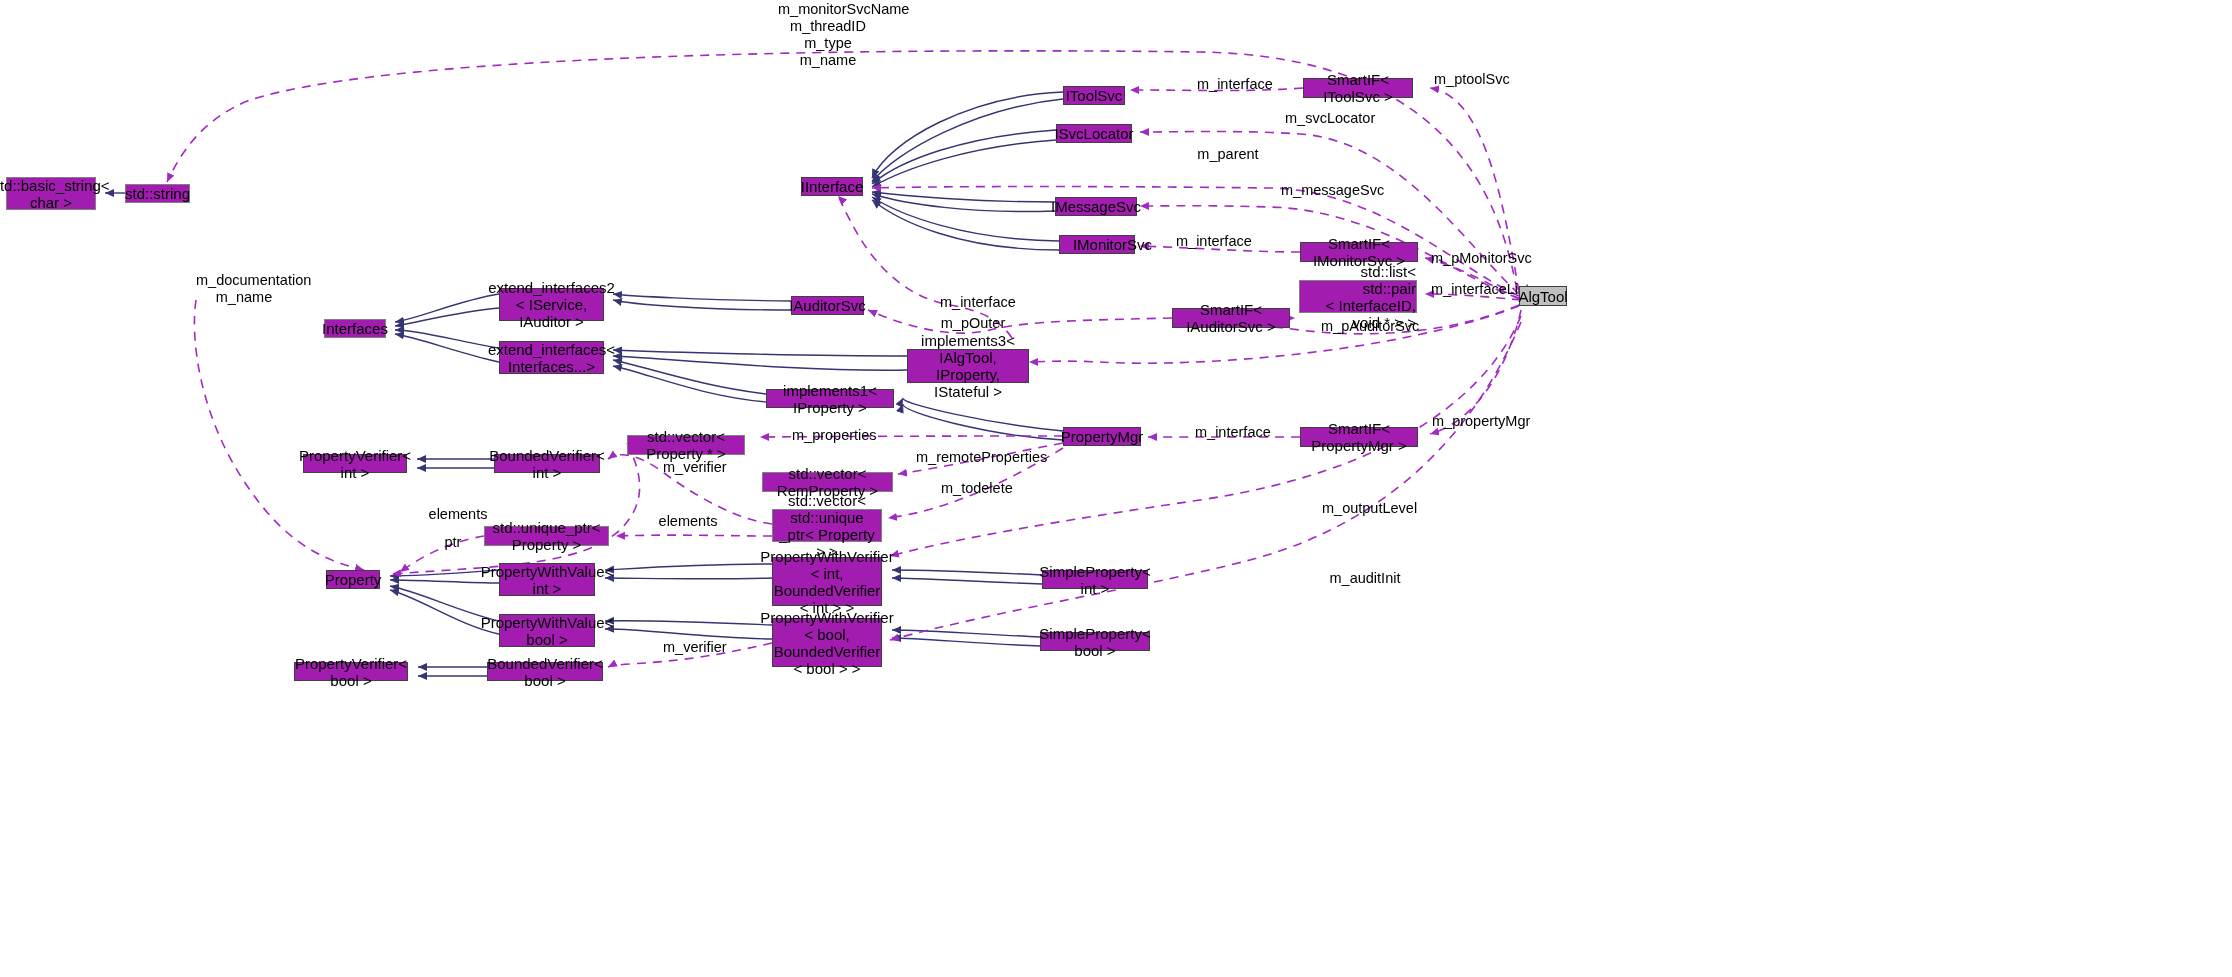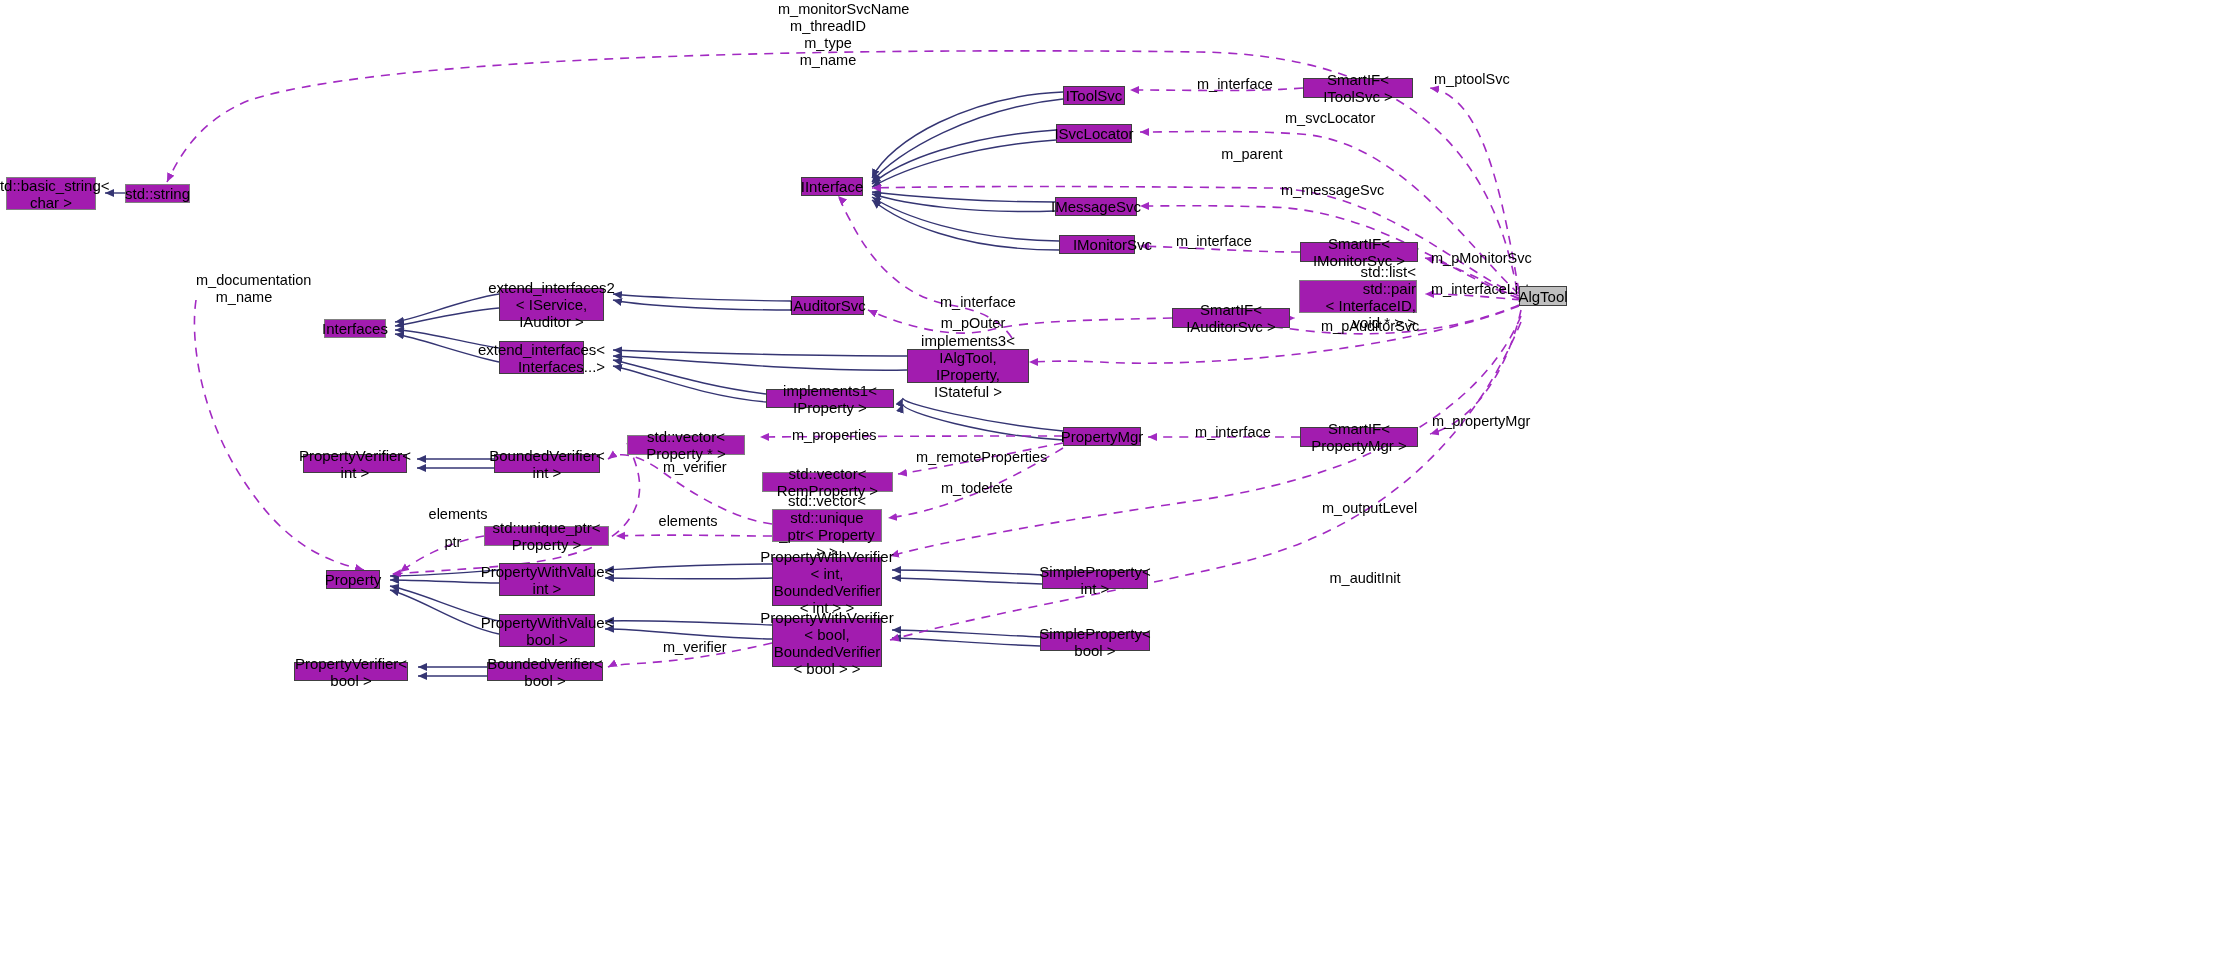--- a/index.html
+++ b/index.html
@@ -138,21 +138,21 @@
       <path d="M196,300 C190,340 200,420 250,490 C290,548 330,562 364,570"></path>
     </g>
   </svg>
 
   <div class="node plain" style="left:6px;top:177px;width:90px;height:33px;">std::basic_string&lt;
 char &gt;</div>
   <div class="node plain" style="left:125px;top:184px;width:65px;height:19px;">std::string</div>
   <div class="node plain" style="left:324px;top:319px;width:62px;height:19px;">Interfaces</div>
   <div class="node solid" style="left:499px;top:288px;width:105px;height:33px;">extend_interfaces2
 &lt; IService, IAuditor &gt;</div>
-  <div class="node solid" style="left:499px;top:341px;width:85px;height:33px;text-align:right;">extend_interfaces&lt;
+  <div class="node solid" style="left:499px;top:341px;width:105px;height:33px;">extend_interfaces&lt;
 Interfaces...&gt;</div>
   <div class="node solid" style="left:801px;top:177px;width:62px;height:19px;">IInterface</div>
   <div class="node solid" style="left:1063px;top:86px;width:62px;height:19px;">IToolSvc</div>
   <div class="node solid" style="left:1056px;top:124px;width:76px;height:19px;">ISvcLocator</div>
   <div class="node solid" style="left:1055px;top:197px;width:82px;height:19px;">IMessageSvc</div>
   <div class="node solid" style="left:1059px;top:235px;width:76px;height:19px;padding-left:31px;">IMonitorSvc</div>
   <div class="node solid" style="left:791px;top:296px;width:73px;height:19px;">IAuditorSvc</div>
   <div class="node solid" style="left:907px;top:349px;width:122px;height:34px;">implements3&lt; IAlgTool,
 IProperty, IStateful &gt;</div>
   <div class="node solid" style="left:766px;top:389px;width:128px;height:19px;">implements1&lt; IProperty &gt;</div>
@@ -189,21 +189,21 @@
 
   <div class="edge-label" style="left:778px;top:1px;width:100px;">m_monitorSvcName
 m_threadID
 m_type
 m_name</div>
   <div class="edge-label" style="left:196px;top:272px;width:96px;">m_documentation
 m_name</div>
   <div class="edge-label" style="left:1197px;top:76px;width:70px;">m_interface</div>
   <div class="edge-label" style="left:1434px;top:71px;width:70px;">m_ptoolSvc</div>
   <div class="edge-label" style="left:1285px;top:110px;width:86px;">m_svcLocator</div>
-  <div class="edge-label" style="left:1196px;top:146px;width:64px;margin-left:24px;">m_parent</div>
+  <div class="edge-label" style="left:1196px;top:146px;width:64px;">m_parent</div>
   <div class="edge-label" style="left:1281px;top:182px;width:92px;">m_messageSvc</div>
   <div class="edge-label" style="left:1176px;top:233px;width:70px;">m_interface</div>
   <div class="edge-label" style="left:1431px;top:250px;width:96px;">m_pMonitorSvc</div>
   <div class="edge-label" style="left:1431px;top:281px;width:92px;">m_interfaceList</div>
   <div class="edge-label" style="left:940px;top:294px;width:70px;">m_interface</div>
   <div class="edge-label" style="left:940px;top:315px;width:66px;">m_pOuter</div>
   <div class="edge-label" style="left:1321px;top:318px;width:92px;">m_pAuditorSvc</div>
   <div class="edge-label" style="left:1195px;top:424px;width:70px;">m_interface</div>
   <div class="edge-label" style="left:1432px;top:413px;width:96px;">m_propertyMgr</div>
   <div class="edge-label" style="left:792px;top:427px;width:78px;">m_properties</div>

